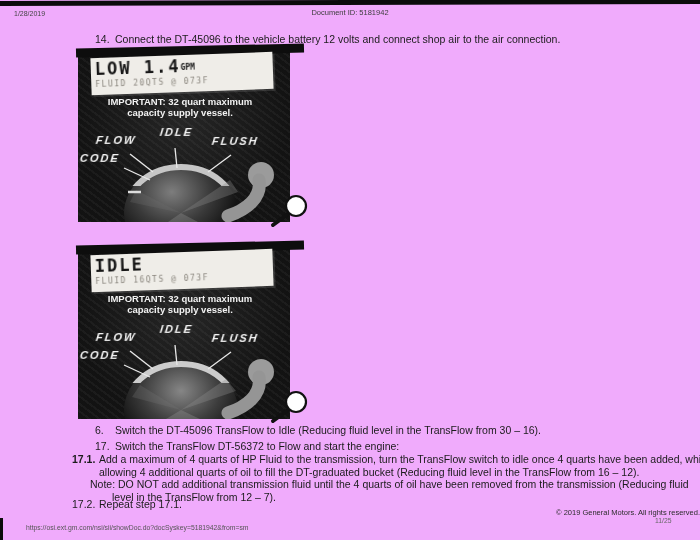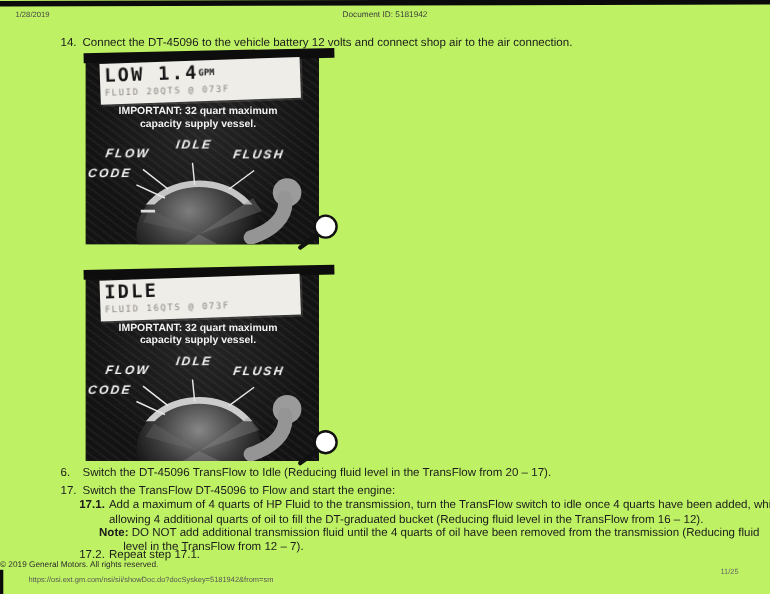--- a/index.html
+++ b/index.html
@@ -1,37 +1,37 @@
 <!DOCTYPE html>
 <html><head>
 <meta charset="utf-8">
 <style>
   html,body{margin:0;padding:0;background:#e8e8e8;}
   .page{
     position:relative; width:700px; height:540px; margin:0 auto;
-    background:#bef264; overflow:hidden;
+    background:#f0abfc; overflow:hidden;
     font-family:"Liberation Sans", sans-serif; color:#1b1b1b;
   }
   
   .top-bar{position:absolute;top:0;left:0;width:700px;height:5px;background:#0b0b0b;transform:skewY(-0.15deg);}
   .corner-mark{position:absolute;left:0;bottom:0;width:3px;height:22px;background:#0b0b0b;}
   
   .hdr-date{position:absolute;top:10px;left:14px;font-size:7px;color:#454545;filter:blur(.25px);}
   .hdr-doc{position:absolute;top:8px;left:0;width:700px;text-align:center;font-size:7.5px;color:#3c3c3c;filter:blur(.25px);}
-  .copyright{position:absolute;top:508px;left:0;width:700px;text-align:left;font-size:7.5px;color:#2c2c2c;}
+  .copyright{position:absolute;top:508px;left:0;width:700px;text-align:right;font-size:7.5px;color:#2c2c2c;}
   .foot-url{position:absolute;top:524px;left:26px;font-size:6.8px;color:#555;filter:blur(.3px);}
   .foot-page{position:absolute;top:517px;left:655px;font-size:6.8px;color:#666;filter:blur(.3px);}
   
-  .step{position:absolute;font-size:10.5px;line-height:12.5px;white-space:nowrap;}
+  .step{position:absolute;font-size:10.5px;line-height:12.5px;white-space:nowrap;margin-left:40px;}
   .step .num{display:inline-block;width:20px;}
   .sub{position:absolute;font-size:10.5px;line-height:13px;}
   .sub .num{display:inline-block;width:27px;}
   .para{position:absolute;font-size:10.5px;line-height:12.5px;padding-left:27px;text-indent:-27px;}
   .note{position:absolute;font-size:10.5px;line-height:12.5px;padding-left:22px;text-indent:-22px;}
-  .note b{font-weight:bold;}
+  .note b{font-weight:normal;}
   
   .device{
     position:absolute;left:78px;width:212px;height:172px;background:#0a0a0a;
     background-image:radial-gradient(ellipse at 50% 40%, #1d1d1d 0%, #090909 70%),
       repeating-linear-gradient(37deg, rgba(255,255,255,.04) 0 2px, transparent 2px 6px);
     background-blend-mode:screen;
   }
   .dev-top-strip{position:absolute;top:-4px;left:-2px;width:228px;height:9px;background:#0d0d0d;transform:rotate(-1.2deg);}
   .lcd{
     position:absolute;left:13px;top:5px;width:182px;height:37px;background:#efede8;
@@ -142,24 +142,24 @@
       <circle cx="183" cy="47" r="13" fill="#9b9b9b"></circle>
       <path d="M150 88 C168 82 184 70 181 52" stroke="#959595" stroke-width="13" fill="none" stroke-linecap="round"></path>
     </svg>
   </div>
   <svg class="magnifier" style="left:268px;top:389px;" viewBox="0 0 42 38">
     <line x1="20" y1="21" x2="5" y2="32" stroke="#111" stroke-width="4" stroke-linecap="round"></line>
     <circle cx="28" cy="13" r="10" fill="#fff" stroke="#111" stroke-width="2.2"></circle>
   </svg>
 
   <div class="step" style="top:424px;left:55px;">
-    <span class="num">6.</span><span>Switch the DT-45096 TransFlow to Idle (Reducing fluid level in the TransFlow from 20 – 17).</span>
+    <span class="num">6.</span><span>Switch the DT-45096 TransFlow to Idle (Reducing fluid level in the TransFlow from 30 – 16).</span>
   </div>
   <div class="step" style="top:440px;left:55px;">
-    <span class="num">17.</span><span>Switch the TransFlow DT-45096 to Flow and start the engine:</span>
+    <span class="num">17.</span><span>Switch the TransFlow DT-56372 to Flow and start the engine:</span>
   </div>
 
   <div class="para" style="top:453px;left:72px;width:614px;">
     <span class="num" style="display:inline-block;width:27px;text-indent:0;font-weight:bold;">17.1.</span><span>Add a maximum of 4 quarts of HP Fluid to the transmission, turn the TransFlow switch to idle once 4 quarts have been added, while allowing 4 additional quarts of oil to fill the DT-graduated bucket (Reducing fluid level in the TransFlow from 16 – 12).</span>
   </div>
 
   <div class="note" style="top:478px;left:90px;width:596px;">
     <b>Note:</b> <span>DO NOT add additional transmission fluid until the 4 quarts of oil have been removed from the transmission (Reducing fluid level in the TransFlow from 12 – 7).</span>
   </div>
 

